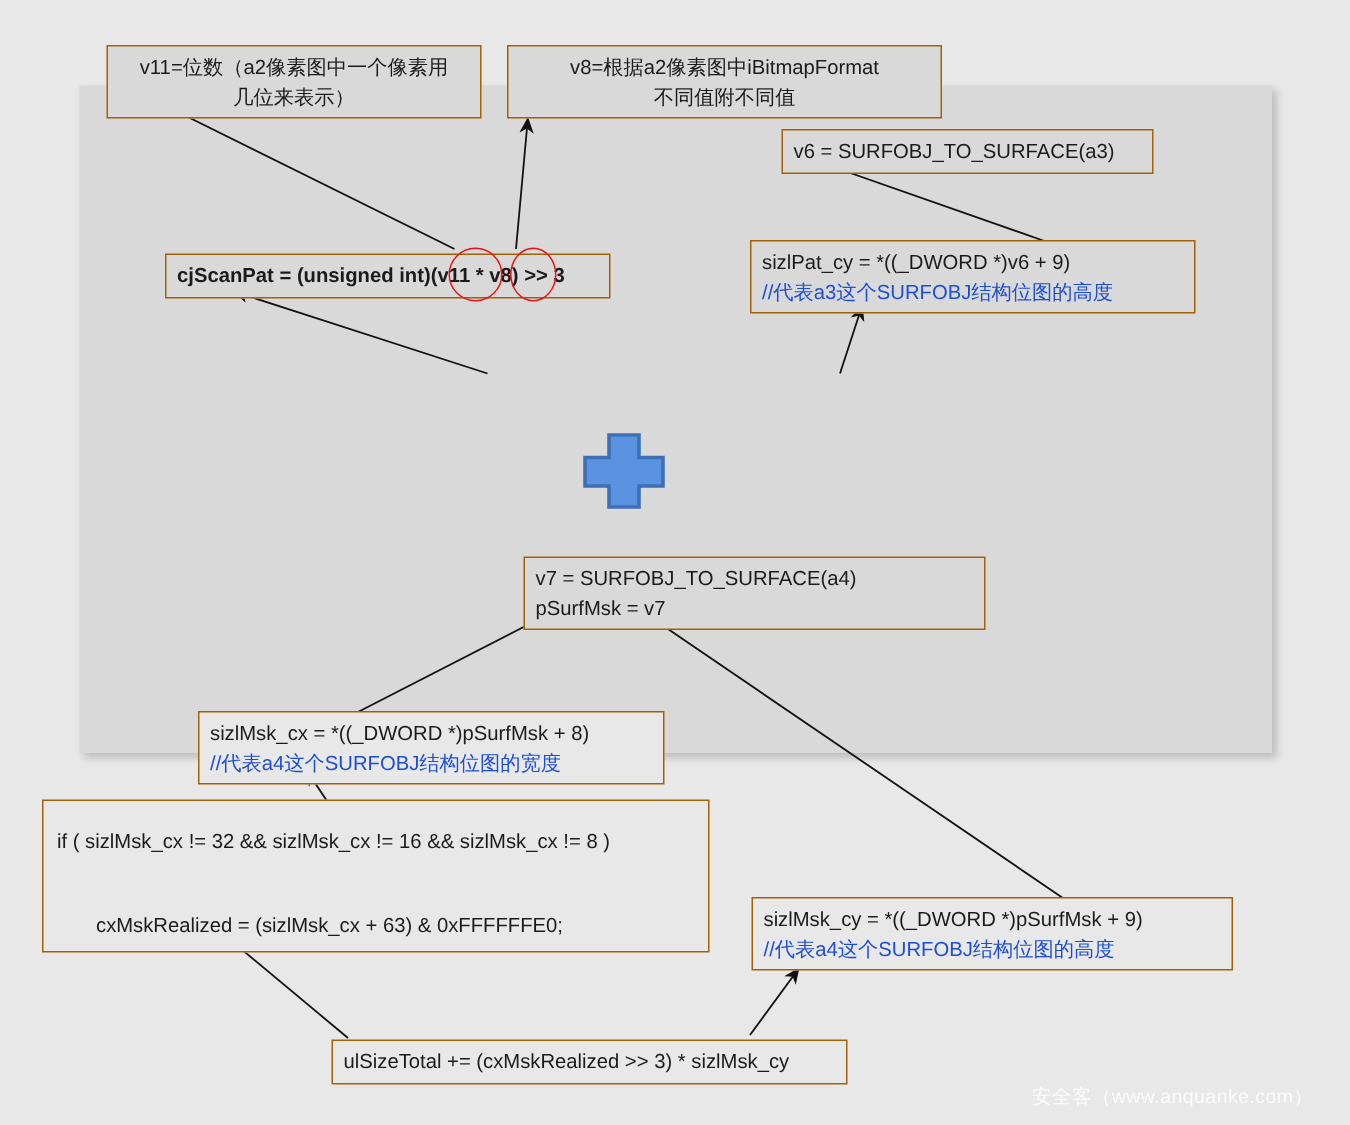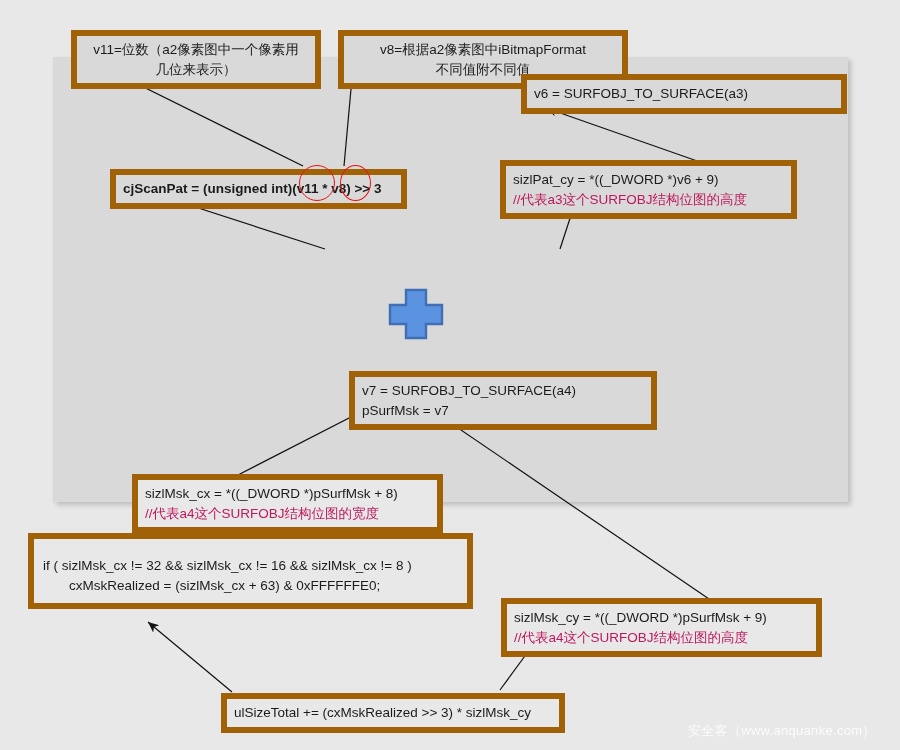--- a/index.html
+++ b/index.html
@@ -28,35 +28,35 @@
     position: absolute;
     left: 0;
     top: 0;
     width: 900px;
     height: 750px;
     pointer-events: none;
   }
   
   .box {
     position: absolute;
-    border: 6px solid #a16207;
+    border: 1px solid #a16207;
     background: #d9d9d9;
     box-sizing: border-box;
     padding: 4px 7px;
     font-size: 13.5px;
     line-height: 1.45;
     color: #1b1b1b;
     white-space: nowrap;
   }
   .box.onwhite { background: #e8e8e8; }
   .box.centered { text-align: center; }
-  .comment { color: #be185d; }
+  .comment { color: #1d4ed8; }
   .line { display: block; }
   .spacer { display: block; height: 9px; }
-  .indent { padding-left: 26px; }
+  .indent { padding-left: 26px; margin-top: 36px; }
 
   
   .circle {
     position: absolute;
     border: 1.6px solid #ee1111;
     border-radius: 50%;
     box-sizing: border-box;
     background: transparent;
   }
 
@@ -114,21 +114,21 @@
   <div class="box centered" style="left:71px; top:30px; width:250px;">
     <span class="line">v11=位数（a2像素图中一个像素用</span>
     <span class="line">几位来表示）</span>
   </div>
 
   <div class="box centered" style="left:338px; top:30px; width:290px;">
     <span class="line">v8=根据a2像素图中iBitmapFormat</span>
     <span class="line">不同值附不同值</span>
   </div>
 
-  <div class="box" style="left:521px; top:74px; width:326px;">
+  <div class="box" style="left:521px; top:86px; width:248px;">
     <span class="line">v6 = SURFOBJ_TO_SURFACE(a3)</span>
   </div>
 
   <div class="box" style="left:110px; top:169px; width:297px;font-weight:bold;">
     <span class="line"><span>cjScanPat = (unsigned int)(</span><span>v11</span><span> * </span><span>v8</span><span>) &gt;&gt; 3</span></span>
   </div>
 
   <div class="circle" style="left:299px; top:165px; width:36px; height:36px;"></div>
   <div class="circle" style="left:340px; top:165px; width:31px; height:36px;"></div>
 

